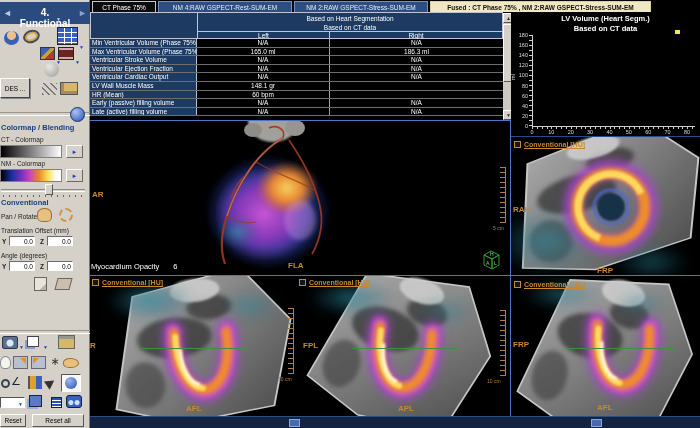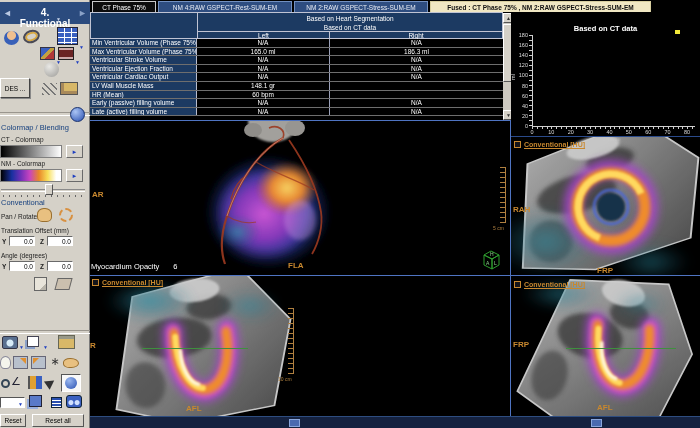--- a/index.html
+++ b/index.html
@@ -6,21 +6,21 @@
   #screen{position:relative;width:700px;height:428px;background:#000;font-family:"Liberation Sans",sans-serif;overflow:hidden}
   
   #sidebar{position:absolute;left:0;top:0;width:90px;height:428px;background:#d5d1c8;border-right:1px solid #7a7a7a;box-sizing:border-box}
   .groove{position:absolute;left:0;width:90px;height:2px;border-top:1px solid #9a968e;border-bottom:1px solid #fff}
   #nav{position:absolute;top:2px;left:0;width:90px;height:22px;background:#2b4b7e}
   #nav-prev,#nav-next{position:absolute;top:0;width:15px;height:22px;background:#2b4b7e;border:0;color:#b9c8e2;font-size:9px;padding:0;cursor:pointer;font-family:inherit}
   #nav-prev{left:0}
   #nav-next{right:0;color:#8aa2c8}
   #nav-title{position:absolute;left:15px;top:5px;width:60px;text-align:center;color:#fff;font-weight:bold;font-size:10px}
   #nav-caret{position:absolute;left:56px;top:14px;color:#c8d4e8;font-size:5px}
-  .sec-title{position:absolute;left:1px;width:88px;font-size:7.5px;font-weight:normal;color:#16407e}
+  .sec-title{position:absolute;left:1px;width:88px;font-size:7.5px;font-weight:bold;color:#16407e}
   .lbl{position:absolute;left:1px;width:88px;font-size:6.5px;color:#222}
   .car{position:absolute;font-size:5px;color:#2040c0}
   .ic{position:absolute}
   #ic-patient{left:4px;top:31px;width:15px;height:14px;border-radius:50%;background:radial-gradient(circle at 50% 32%,#f0c090 0 4px,#3860b8 5px)}
   #ic-rings{left:23px;top:30px;width:17px;height:13px;border:2px solid #4a4a55;border-radius:50%;box-shadow:inset 0 0 0 2px #d8a840;transform:rotate(-18deg);box-sizing:border-box}
   #ic-grid{left:57px;top:27px;width:21px;height:18px;border:1px solid #223;background-image:repeating-linear-gradient(to bottom,transparent 0 4px,#fff 4px 5px),repeating-linear-gradient(to right,transparent 0 6px,#fff 6px 7px),linear-gradient(#3a60c0,#3a60c0);box-sizing:border-box}
   #ic-dice{left:40px;top:47px;width:15px;height:13px;background:linear-gradient(135deg,#3a60c0 40%,#c0a040 40% 60%,#b03838 60%);border:1px solid #334;box-sizing:border-box}
   #ic-film{left:58px;top:47px;width:16px;height:13px;background:#6a2424;border:1px solid #222;box-shadow:inset 0 2px 0 #caa,inset 0 -2px 0 #caa;box-sizing:border-box}
   #ic-sphere{left:44px;top:62px;width:15px;height:15px;border-radius:50%;background:radial-gradient(circle at 35% 30%,#f0f0ee,#8a8a88);opacity:.75}
   #modes-btn{position:absolute;left:0;top:78px;width:30px;height:20px;background:#d5d1c8;border:1px solid;border-color:#fff #444 #444 #fff;box-shadow:1px 1px 0 #888;font-size:6.5px;font-family:inherit;padding:0;overflow:hidden;white-space:nowrap}
@@ -328,20 +328,21 @@
         </div>
       </div>
     <div id="tsb">
       <div class="sb-btn">▲</div>
       <div id="sb-thumb"></div>
       <div class="sb-btn sb-down">▼</div>
     </div>
   </section>
 
   <section id="chart">
+    <div id="ch-t1">LV Volume (Heart Segm.)</div>
     <div id="ch-t2">Based on CT data</div>
     <div id="ch-yl">ml</div>
     <div id="ch-plot"></div>
     <div id="ch-ytk"></div>
     <div id="ch-xtk"></div>
     <div id="ch-xl">Phase</div>
   <div class="ytick" style="top: 111px;">0</div>
       <div class="ytick" style="top: 100.889px;">20</div>
       <div class="ytick" style="top: 90.7778px;">40</div>
       <div class="ytick" style="top: 80.6667px;">60</div>
@@ -434,20 +435,37 @@
       <span class="cb"></span>
       <span class="ovl-lbl">Conventional [HU]</span>
     </div>
     <div class="gline" style="left:52px;top:72px;width:106px"></div>
     <div class="vlab" style="left:0;top:65px">R</div>
     <div class="vlab" style="left:96px;top:128px">AFL</div>
     <div class="rulv" style="left:198px;top:32px;height:66px"></div>
     <div class="rlab" style="left:188px;top:100px">10 cm</div>
   </section>
 
+  <section class="view" id="vb2" style="left:296px;top:276px;width:215px;height:140px">
+    <svg class="absfill" width="215" height="140" viewBox="0 0 215 140">
+      <use href="#slab" transform="translate(105,72) rotate(18) scale(1.15,1.1)"></use>
+      <ellipse cx="55" cy="22" rx="45" ry="18" fill="url(#gCyan)" opacity=".7" filter="url(#b6)"></ellipse>
+      <ellipse cx="150" cy="35" rx="28" ry="14" fill="url(#gCyan)" opacity=".5" filter="url(#b6)"></ellipse>
+      <use href="#ushape" transform="translate(108,83) rotate(6)"></use>
+    </svg>
+    <div class="ovl" style="left:3px;top:3px">
+      <span class="cb"></span>
+      <span class="ovl-lbl">Conventional [HU]</span>
+    </div>
+    <div class="gline" style="left:56px;top:72px;width:106px"></div>
+    <div class="vlab" style="left:7px;top:65px">FPL</div>
+    <div class="vlab" style="left:102px;top:128px">APL</div>
+    <div class="rulv" style="left:204px;top:34px;height:66px"></div>
+    <div class="rlab" style="left:191px;top:102px">10 cm</div>
+  </section>
 
   <section class="view" id="vb3" style="left:511px;top:276px;width:189px;height:140px">
     <svg class="absfill" width="189" height="140" viewBox="0 0 189 140">
       <use href="#slab" transform="translate(95,78) rotate(14) scale(1.1,1.15)"></use>
       <ellipse cx="50" cy="18" rx="40" ry="16" fill="url(#gCyan)" opacity=".6" filter="url(#b6)"></ellipse>
       <ellipse cx="130" cy="28" rx="26" ry="13" fill="url(#gCyan)" opacity=".5" filter="url(#b6)"></ellipse>
       <use href="#ushape" transform="translate(112,80) rotate(3)"></use>
     </svg>
     <div class="ovl" style="left:3px;top:5px">
       <span class="cb"></span>

